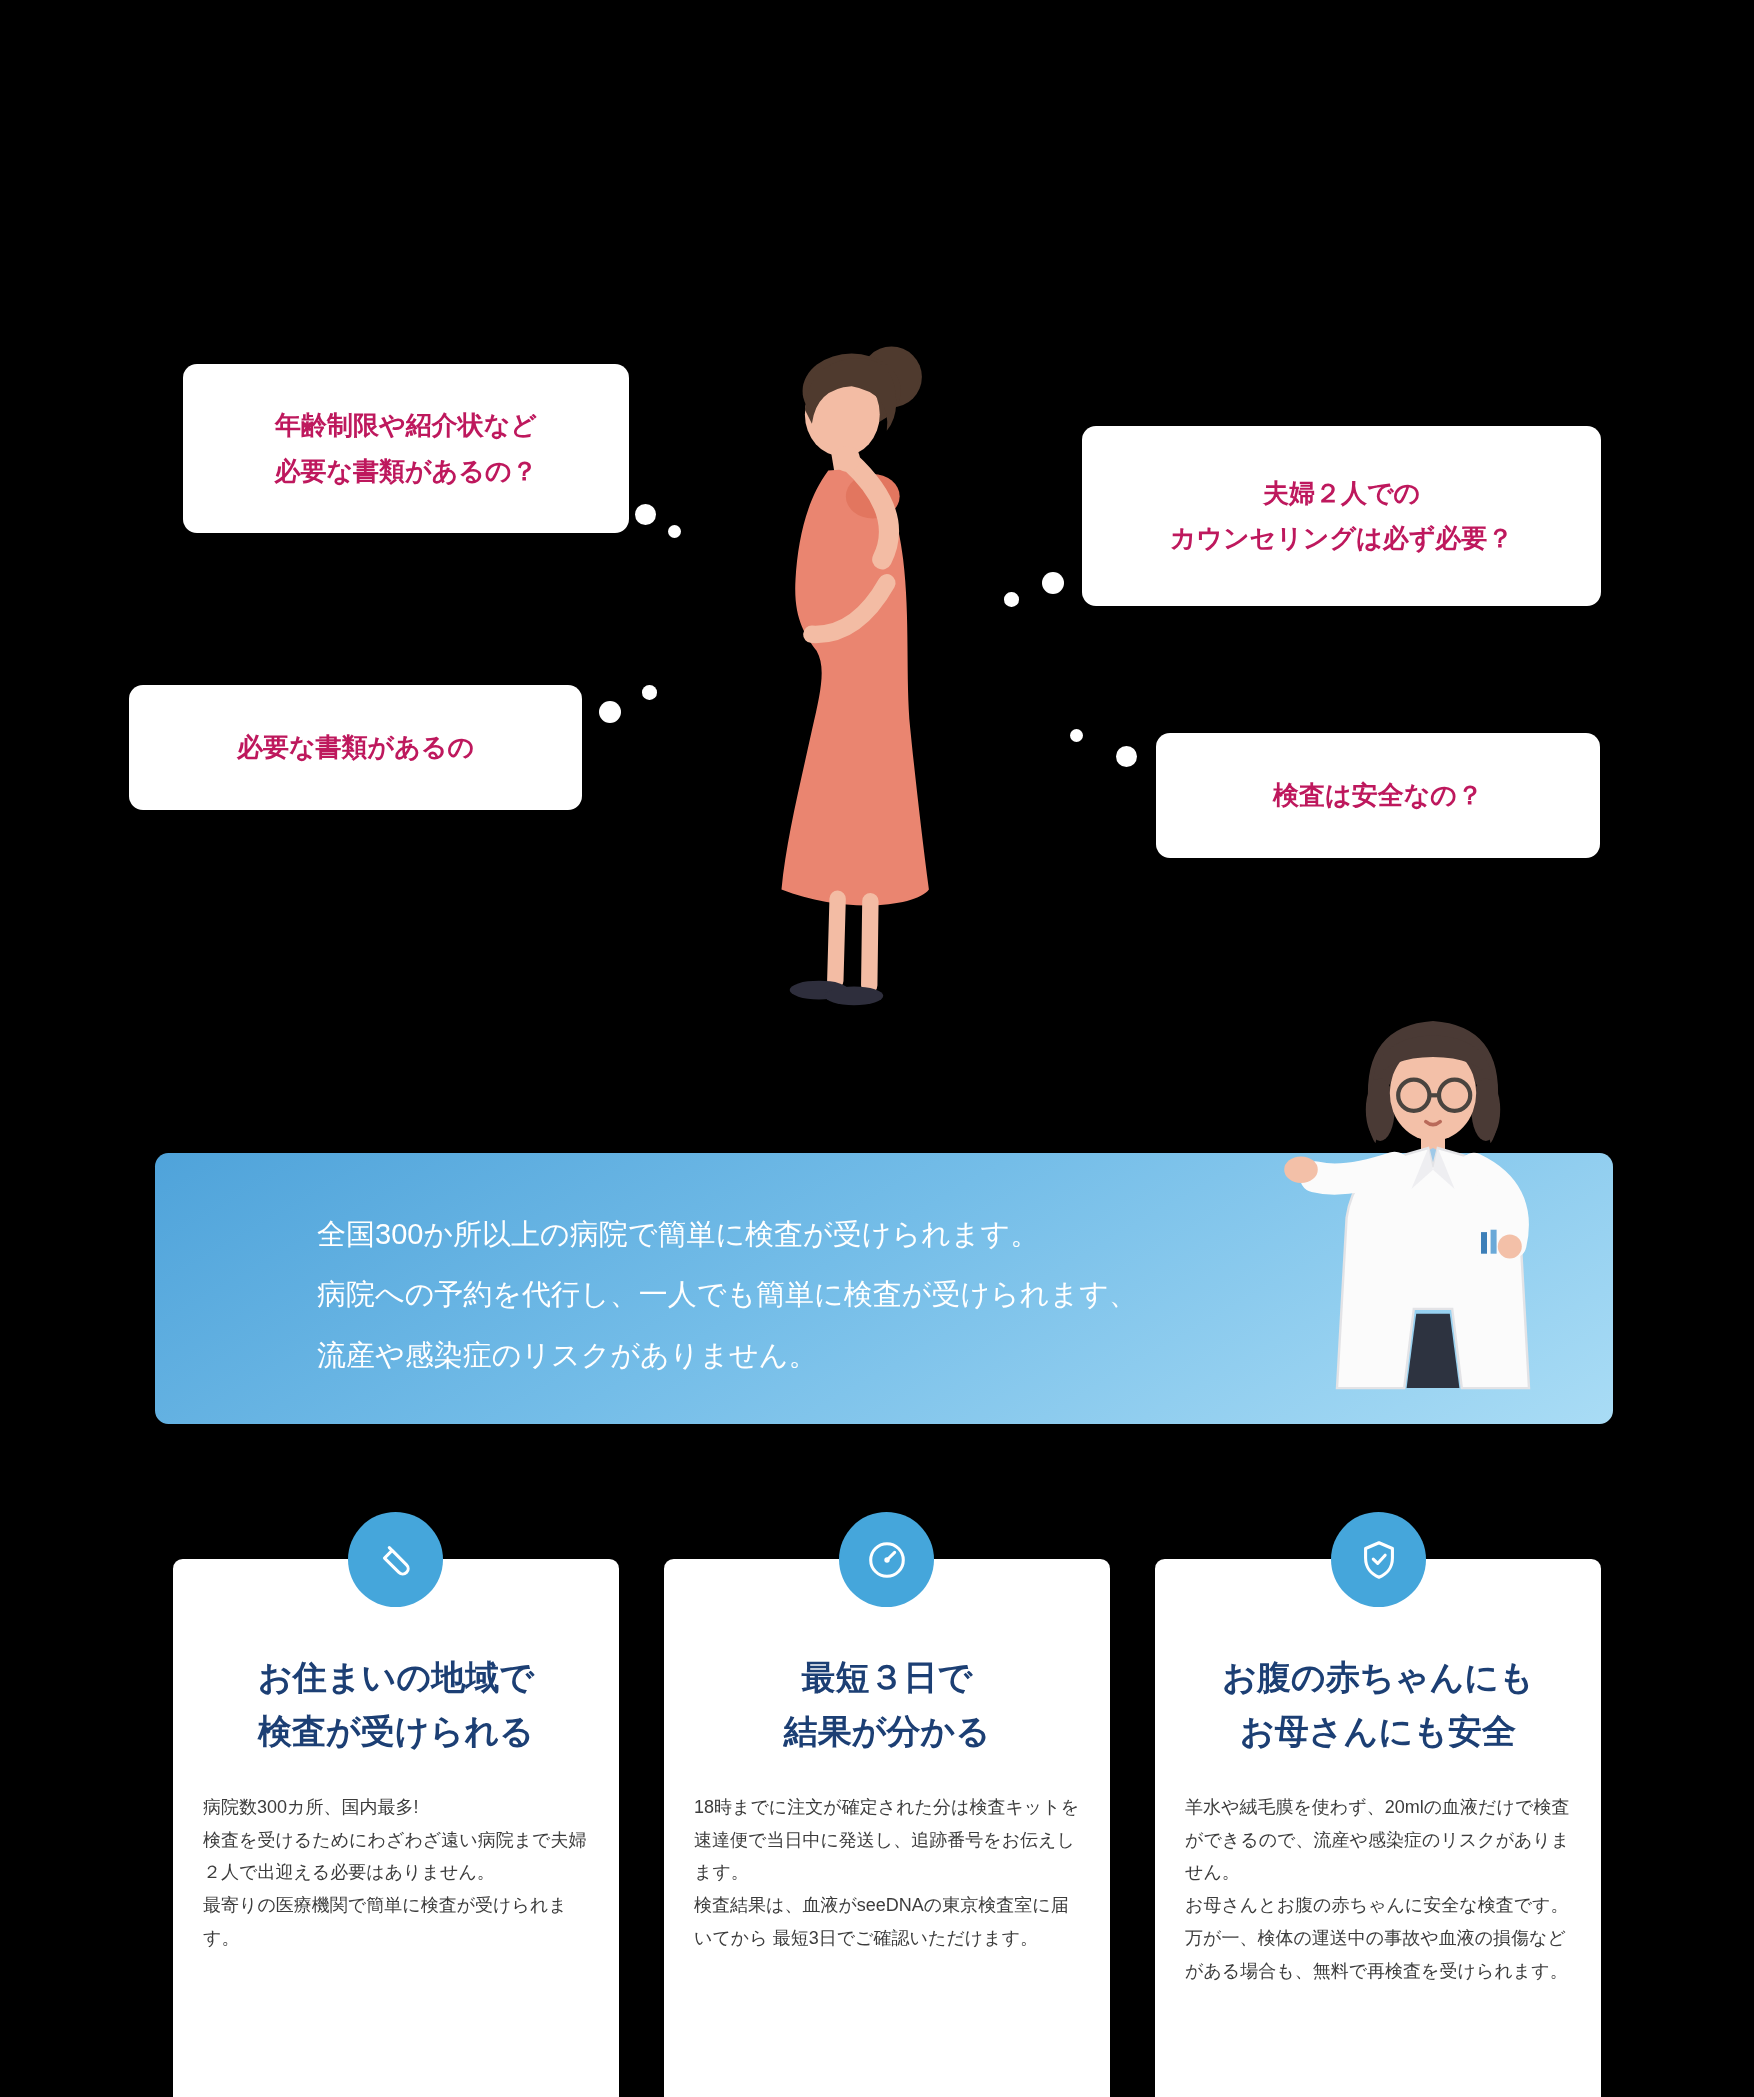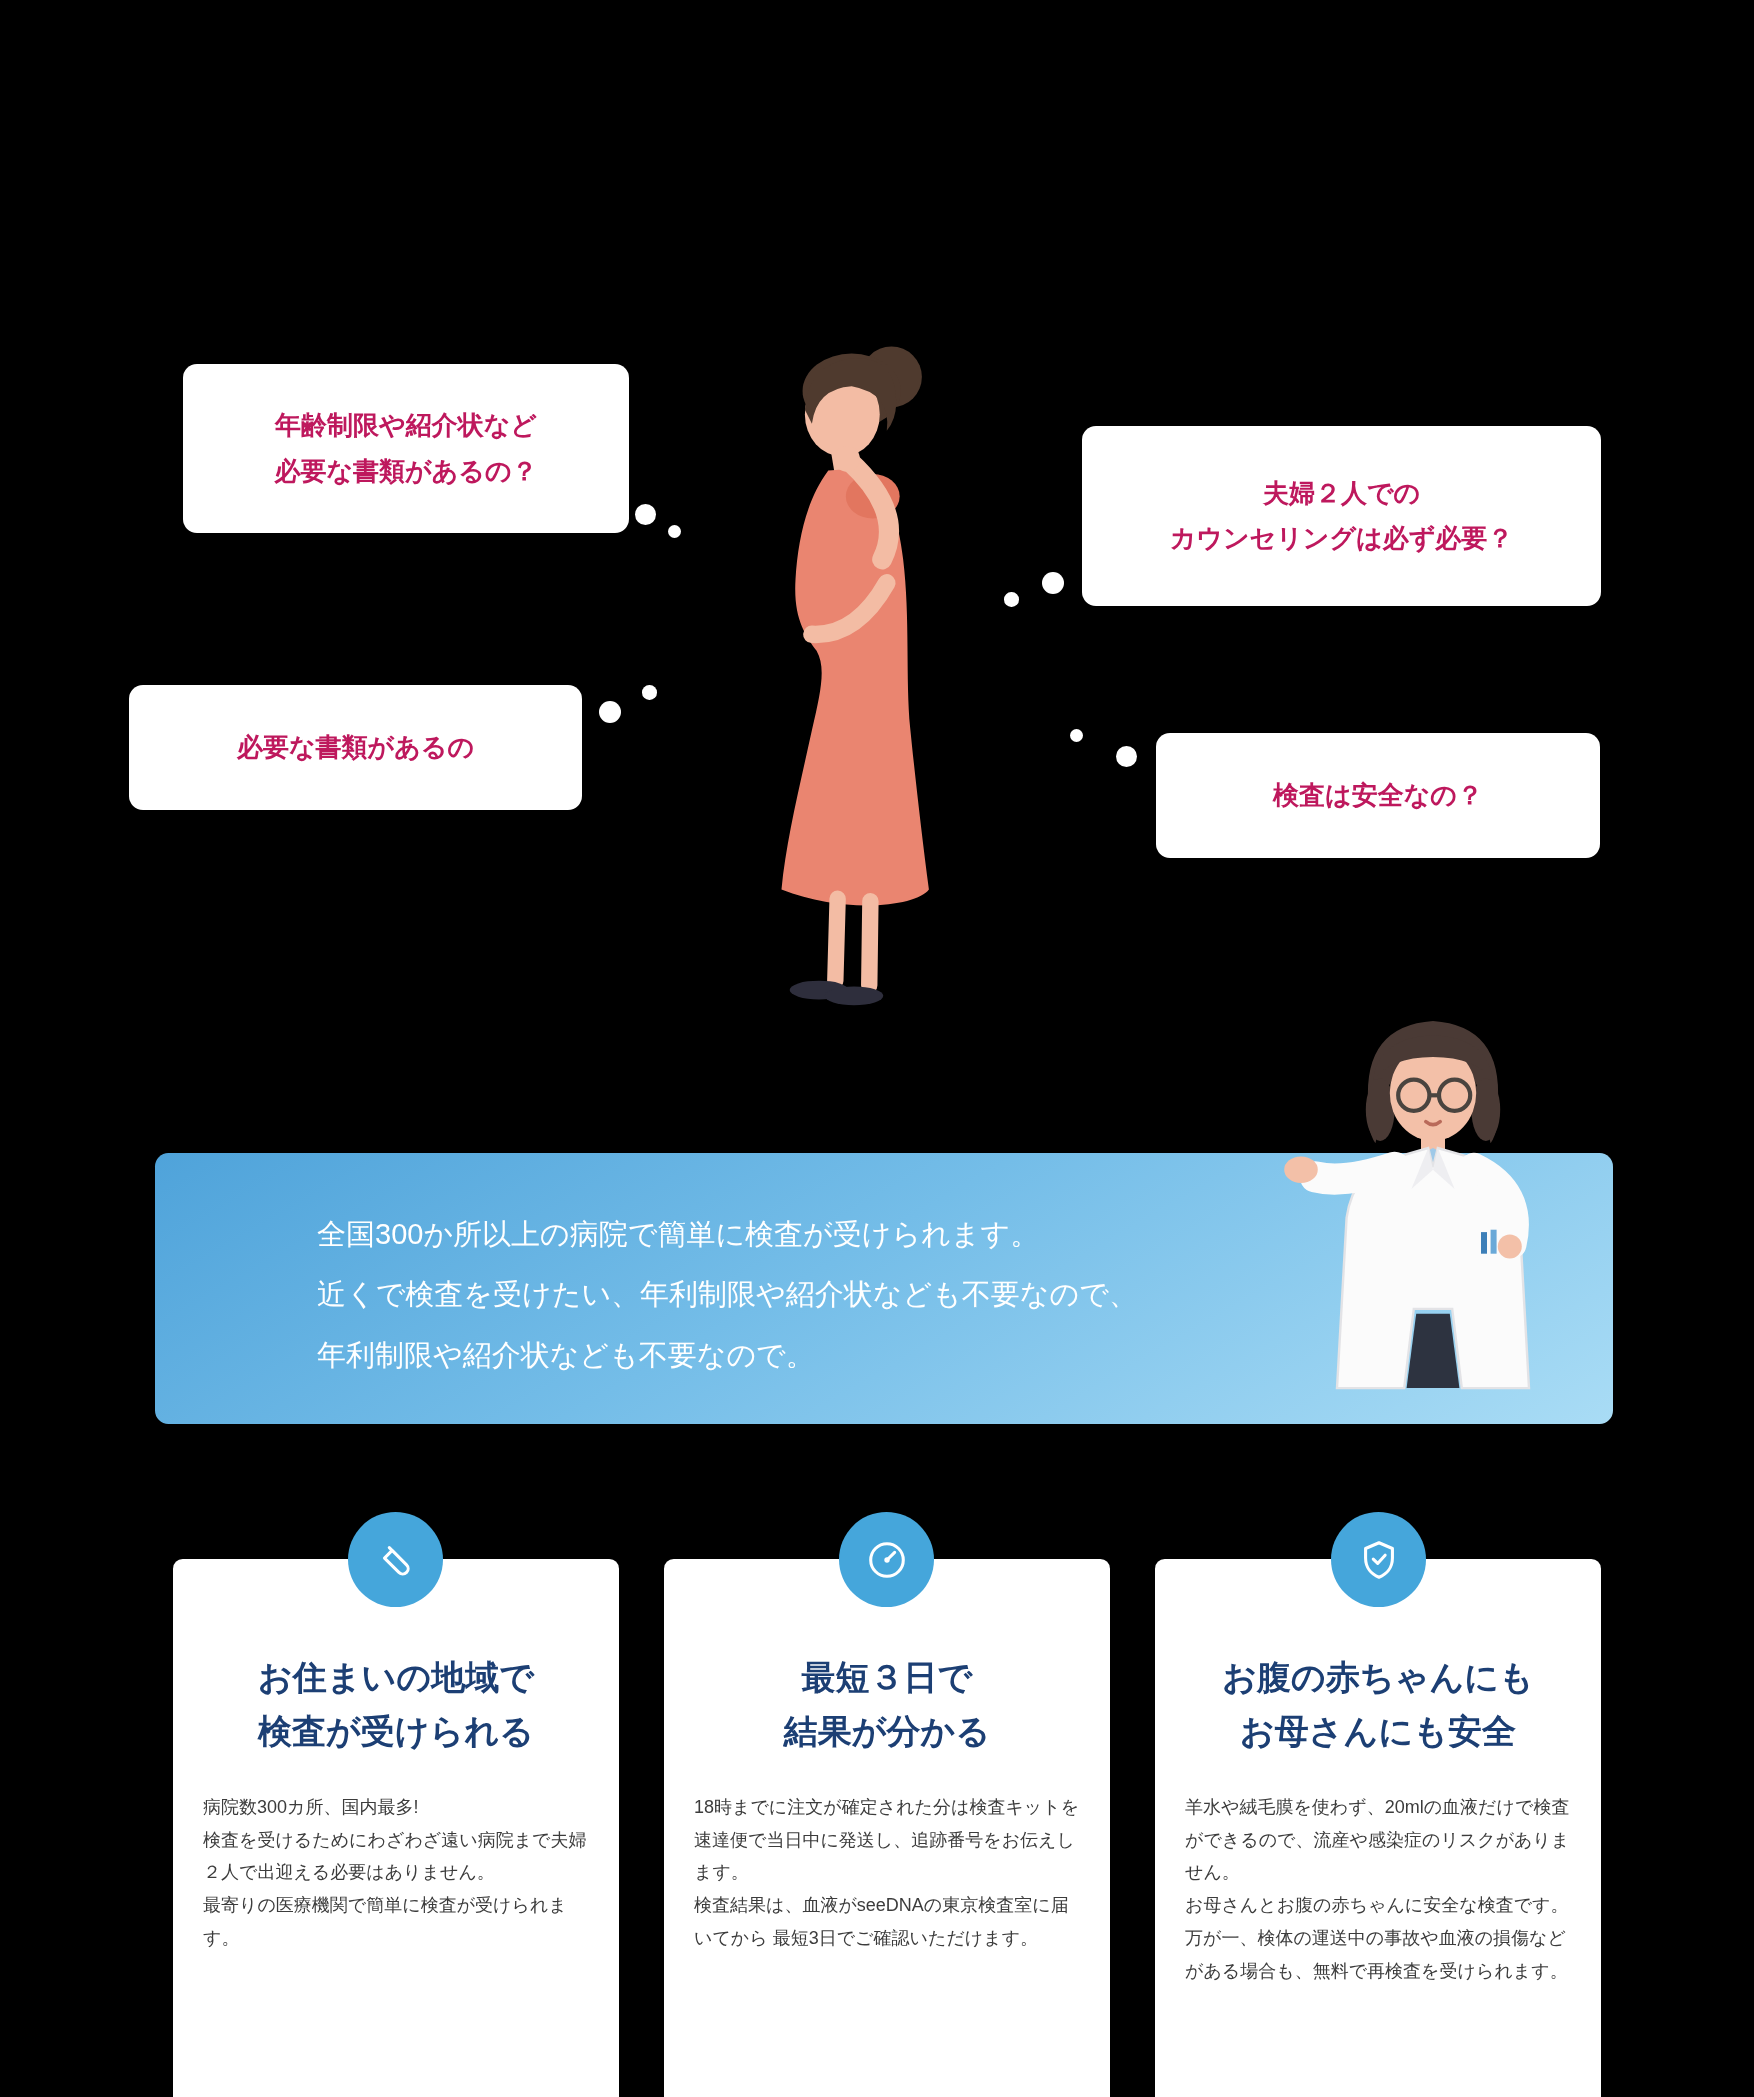--- a/index.html
+++ b/index.html
@@ -109,22 +109,22 @@
     <path d="M134,208 Q108,254 70,252" stroke="#f3bca4" stroke-width="15" fill="none" stroke-linecap="round"></path>
     <path d="M92,478 L90,548" stroke="#f3bca4" stroke-width="14" stroke-linecap="round"></path>
     <path d="M120,480 L119,552" stroke="#f3bca4" stroke-width="14" stroke-linecap="round"></path>
     <ellipse cx="76" cy="556" rx="25" ry="8" fill="#2e2e3c"></ellipse>
     <ellipse cx="106" cy="561" rx="25" ry="8" fill="#2e2e3c"></ellipse>
   </svg>
 
   <div class="banner">
     <div class="banner-text">
       <div>全国300か所以上の病院で簡単に検査が受けられます。</div>
-      <div>近くで検査を受けたい、年利制限や紹介状なども不要なので、</div>
-      <div>年利制限や紹介状なども不要なので。</div>
+      <div>病院への予約を代行し、一人でも簡単に検査が受けられます、</div>
+      <div>流産や感染症のリスクがありません。</div>
     </div>
   </div>
 
   <svg class="illustration doctor" viewBox="0 0 300 350">
     <path d="M96,80 Q92,16 150,12 Q208,16 204,80 Q206,102 198,114 L190,82 Q188,46 150,42 Q112,46 110,82 L102,114 Q94,102 96,80 Z" fill="#4a3a35"></path>
     <ellipse cx="106" cy="86" rx="12" ry="26" fill="#4a3a35"></ellipse>
     <ellipse cx="194" cy="86" rx="12" ry="26" fill="#4a3a35"></ellipse>
     <ellipse cx="150" cy="72" rx="36" ry="40" fill="#f3c0a8"></ellipse>
     <path d="M100,62 Q104,26 150,24 Q196,26 200,62 Q186,42 150,42 Q114,42 100,62 Z" fill="#4a3a35"></path>
     <circle cx="134" cy="74" r="13" fill="none" stroke="#4a443f" stroke-width="3.5"></circle>

